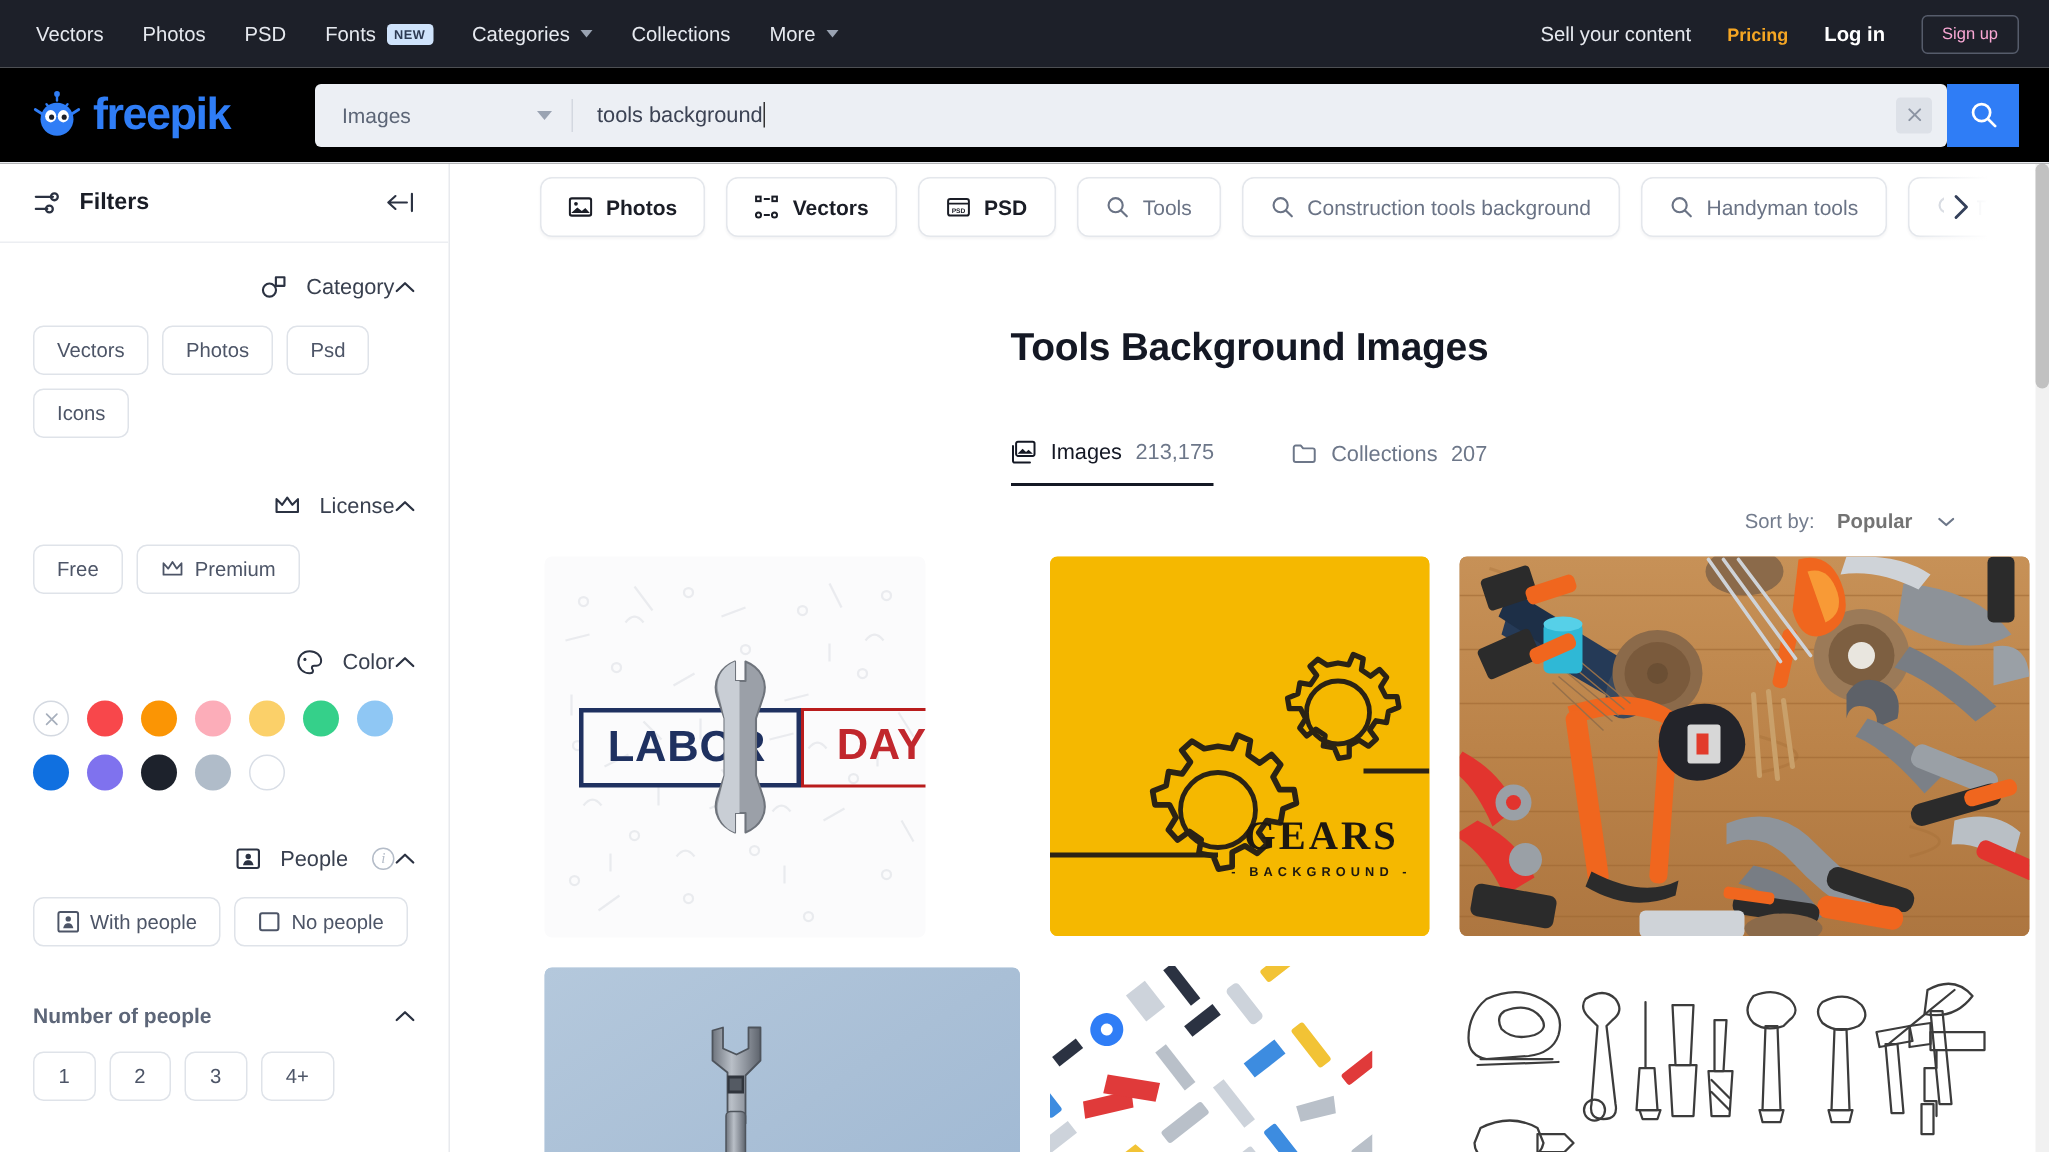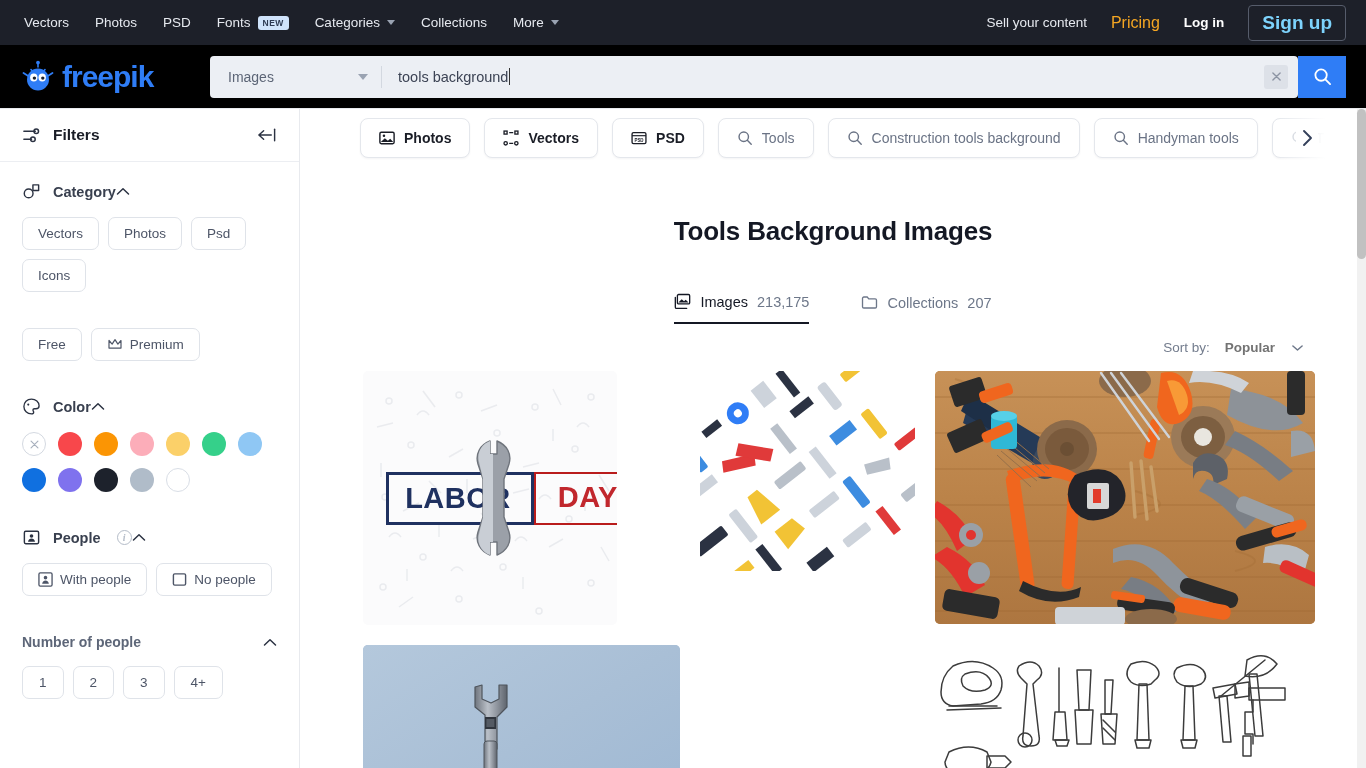--- a/index.html
+++ b/index.html
@@ -25,24 +25,24 @@
     background: #cfe3fb; color: #2d3a52; font-size: 8.5px; font-weight: bold;
     padding: 2px 5px; border-radius: 3px; letter-spacing: .4px; margin-left: 2px;
   }
   .caret-d {
     width: 0; height: 0; border-left: 4px solid transparent;
     border-right: 4px solid transparent; border-top: 5px solid #9aa3b2;
     margin-left: 2px;
   }
   .topnav-right { display: flex; align-items: center; gap: 24px; }
   .tn-sell { color: #e6e9ef; font-size: 13.5px; cursor: pointer; }
-  .tn-pricing { color: #f5a623; font-size: 16px; font-weight: normal; cursor: pointer; }
+  .tn-pricing { color: #f5a623; font-size: 12px; font-weight: bold; cursor: pointer; }
   .tn-login { color: #ffffff; font-size: 13.5px; font-weight: bold; cursor: pointer; }
   .tn-signup {
-    color: #7dd3fc; font-size: 19px; font-weight: bold; cursor: pointer;
+    color: #f9a8d4; font-size: 11px; font-weight: normal; cursor: pointer;
     border: 1px solid #565c6b; border-radius: 4px; padding: 6px 13px;
   }
 
   
   .searchbar {
     height: 64px; background: #000000; display: flex; align-items: center;
     padding: 0 20px; border-bottom: 1px solid #e8eaee; position: relative; z-index: 20;
   }
   .logo { display: flex; align-items: center; gap: 6px; cursor: pointer; width: 162px; }
   .logo-word { font-size: 30px; font-weight: bold; color: #2f7df6; letter-spacing: -1px; }
@@ -93,22 +93,22 @@
   .sb-head {
     height: 53px; display: flex; align-items: center; padding: 0 22px;
     justify-content: space-between; border-bottom: 1px solid #eceef2;
   }
   .sb-head-l { display: flex; align-items: center; gap: 12px; }
   .sb-title { font-size: 15.5px; font-weight: bold; color: #1a1d26; }
   .collapse-ico { color: #3c4354; cursor: pointer; display: flex; }
 
   .sb-sec { padding: 20px 22px 0 22px; }
   .sb-sec-head {
-    display: flex; align-items: center; justify-content: flex-start;
-    cursor: pointer; margin-bottom: 16px; font-weight: bold;
+    display: flex; align-items: center; justify-content: flex-end;
+    cursor: pointer; margin-bottom: 16px;
   }
   .sb-sec-head-l { display: flex; align-items: center; gap: 12px; }
   .sb-sec-title { font-size: 14.5px; color: #39404f; }
   .chips { display: flex; flex-wrap: wrap; gap: 9px; }
   .chip {
     border: 1px solid #dfe3e9; border-radius: 7px; padding: 8px 15px;
     font-size: 13.5px; color: #4d5567; cursor: pointer; background: #fff;
     display: inline-flex; align-items: center; gap: 7px; white-space: nowrap;
   }
   .chip-num { padding: 8px 16px; }
@@ -345,20 +345,31 @@
       </div>
       <div class="chips">
         <div class="chip">Vectors</div>
         <div class="chip">Photos</div>
         <div class="chip">Psd</div>
         <div class="chip">Icons</div>
       </div>
     </div>
 
     <div class="sb-sec" style="padding-top:36px">
+      <div class="sb-sec-head">
+        <div class="sb-sec-head-l">
+          <svg width="19" height="19" viewBox="0 0 20 20">
+            <path d="M2.5 5 L2.5 14 L17.5 14 L17.5 5 L13.6 9 L10 4 L6.4 9 Z" fill="none" stroke="#2b3242" stroke-width="1.5" stroke-linejoin="round"></path>
+          </svg>
+          <span class="sb-sec-title">License</span>
+        </div>
+        <svg width="14" height="9" viewBox="0 0 14 9">
+          <path d="M1.5 7 L7 1.8 L12.5 7" fill="none" stroke="#2b3242" stroke-width="1.5" stroke-linecap="round" stroke-linejoin="round"></path>
+        </svg>
+      </div>
       <div class="chips">
         <div class="chip">Free</div>
         <div class="chip">
           <svg width="16" height="13" viewBox="0 0 20 16">
             <path d="M2.5 3 L2.5 12.5 L17.5 12.5 L17.5 3 L13.6 7.5 L10 2 L6.4 7.5 Z" fill="none" stroke="#4d5567" stroke-width="1.5" stroke-linejoin="round"></path>
           </svg>
           <span>Premium</span>
         </div>
       </div>
     </div>
@@ -625,20 +636,39 @@
                 <rect x="3.4" y="74" width="8" height="8" fill="#545a63"></rect>
               </g>
               <path d="M112 168 C110 152 116 144 126 142 C140 139 150 148 150 160 L150 200 L104 200 Z" fill="#e6b89a"></path>
               <path d="M122 143 C128 141 136 142 140 148 L140 158 L122 156 Z" fill="#dba983"></path>
               <path d="M112 168 C114 160 122 156 130 158" fill="none" stroke="#c99573" stroke-width="1.3"></path>
             </svg>
           </div>
         </div>
 
         <div class="gcol">
+          <div class="card gears">
+            <svg viewBox="0 0 253 253" width="253" height="253">
+              <rect width="253" height="253" fill="#f5b800"></rect>
+              <g fill="none" stroke="#2b2315" stroke-width="3.2" stroke-linejoin="round">
+                <path d="M0 199 L112 199"></path>
+                <path d="M209 143 L253 143"></path>
+                <g transform="translate(112,169)">
+                  <path d="M0 -36 l7.8 1.3 3.2 -7.6 7.3 3.1 -1.3 8.1 6.6 4.6 6.6 -4.9 5.2 5.8 -4.3 6.9 3.7 7.2 8.2 0 1.3 7.7 -7.6 3.1 -1.4 8 -7.7 -1.3 -4.6 6.7 4.9 6.6 -5.8 5.2 -6.9 -4.3 -7.2 3.7 0 8.2 -7.7 1.3 -3.1 -7.6 -8 -1.4 1.3 -7.7 -6.7 -4.6 -6.6 4.9 -5.2 -5.8 4.3 -6.9 -3.7 -7.2 -8.2 0 -1.3 -7.7 7.6 -3.1 1.4 -8 7.7 1.3 4.6 -6.7 -4.9 -6.6 5.8 -5.2 6.9 4.3 z" transform="scale(1.18)"></path>
+                  <circle cx="0" cy="0" r="25"></circle>
+                </g>
+                <g transform="translate(192,104)">
+                  <path d="M0 -30 l6.5 1.1 2.7 -6.3 6.1 2.6 -1.1 6.8 5.5 3.8 5.5 -4.1 4.3 4.8 -3.6 5.7 3.1 6 6.8 0 1.1 6.4 -6.3 2.6 -1.2 6.7 -6.4 -1.1 -3.8 5.6 4.1 5.5 -4.8 4.3 -5.7 -3.6 -6 3.1 0 6.8 -6.4 1.1 -2.6 -6.3 -6.7 -1.2 1.1 -6.4 -5.6 -3.8 -5.5 4.1 -4.3 -4.8 3.6 -5.7 -3.1 -6 -6.8 0 -1.1 -6.4 6.3 -2.6 1.2 -6.7 6.4 1.1 3.8 -5.6 -4.1 -5.5 4.8 -4.3 5.7 3.6 z" transform="scale(1.1)"></path>
+                  <circle cx="0" cy="0" r="21"></circle>
+                </g>
+              </g>
+              <text x="181" y="195" font-family="Liberation Serif, serif" font-size="27" font-weight="bold" fill="#1d1810" text-anchor="middle" letter-spacing="2">GEARS</text>
+              <text x="181" y="213" font-family="Liberation Sans, sans-serif" font-size="8.5" font-weight="bold" fill="#1d1810" text-anchor="middle" letter-spacing="3.4">- BACKGROUND -</text>
+            </svg>
+          </div>
 
           <div class="card pattern-tools">
             <svg viewBox="0 0 215 200" width="215" height="200">
               <rect width="215" height="200" fill="#ffffff"></rect>
               <g transform="rotate(-38 107 100)">
                 <g stroke-linejoin="round">
                   <rect x="-30" y="6" width="38" height="12" rx="2" fill="#f2c335"></rect>
                   <rect x="22" y="2" width="10" height="34" rx="2" fill="#3d8ce0"></rect>
                   <path d="M48 4 h20 v8 h-20z" fill="#2b3242"></path>
                   <circle cx="88" cy="12" r="11" fill="#2f7df6"></circle>

